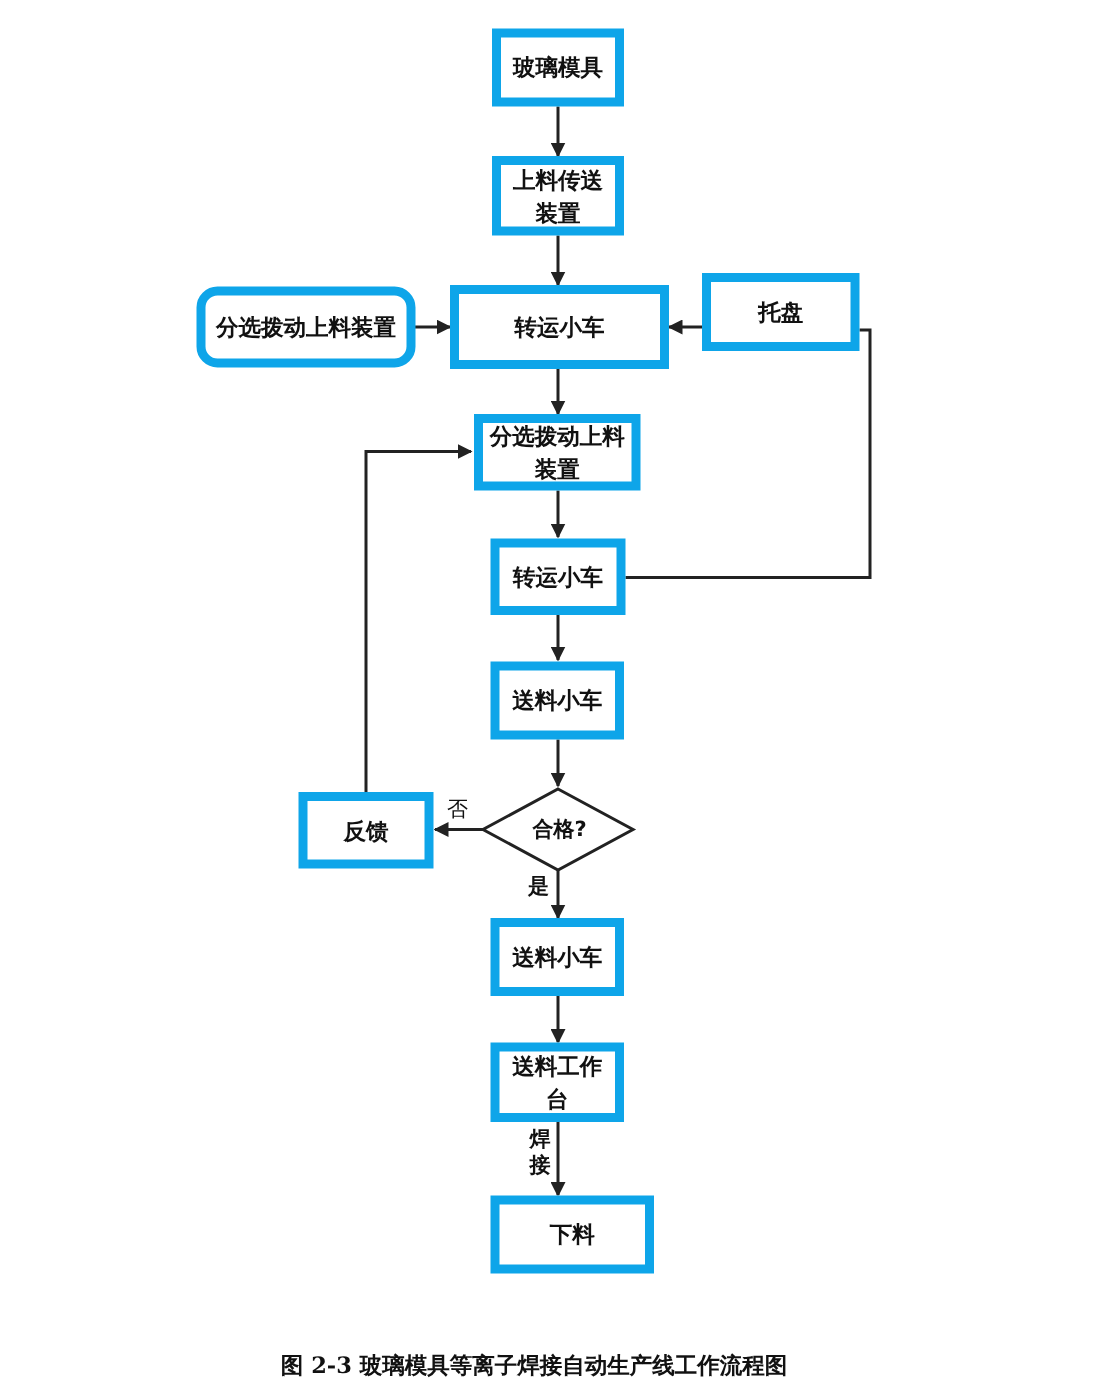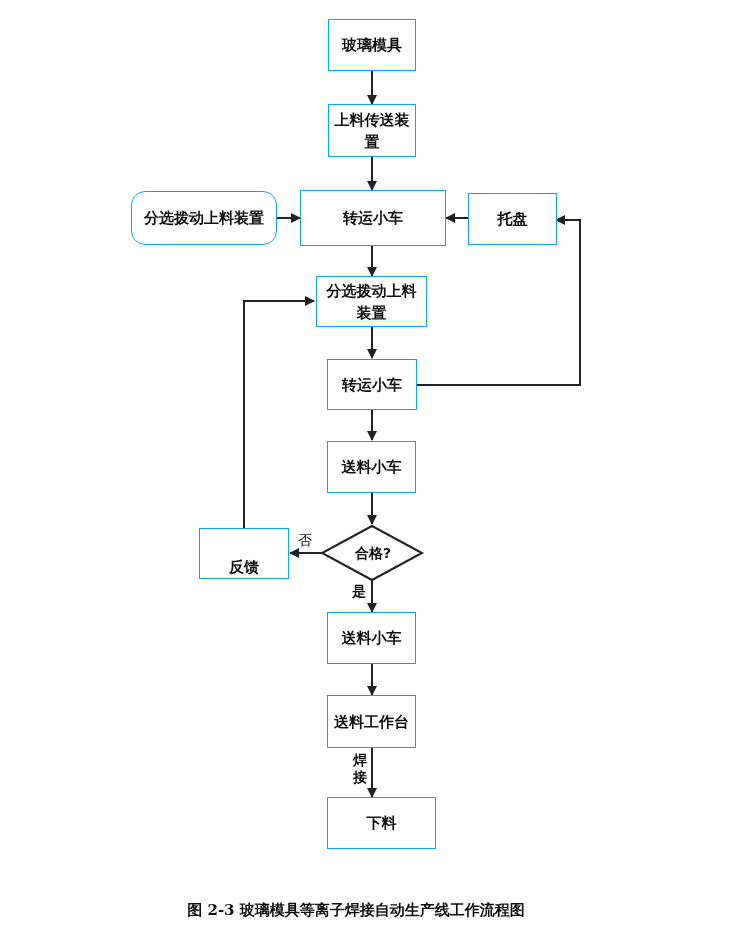--- a/index.html
+++ b/index.html
@@ -1,19 +1,19 @@
 <!DOCTYPE html>
 <html><head>
 <meta charset="utf-8">
 <style>
   html, body { margin: 0; padding: 0; background: #ffffff; }
   body { width: 732px; height: 933px; position: relative; overflow: hidden;
          font-family: "DejaVu Sans", sans-serif; color: #111; }
   svg.flow { position: absolute; left: 0; top: 0; }
-  .box { position: absolute; border: 1px solid #0ea5e9; background: #fff; box-sizing: border-box;
+  .box { position: absolute; border: 6px solid #0ea5e9; background: #fff; box-sizing: border-box;
          display: flex; align-items: center; justify-content: center; text-align: center;
          font-size: 15px; font-weight: bold; line-height: 22px; padding: 0 4px; }
   .lbl { position: absolute; font-size: 14px; font-weight: bold; line-height: 18px; }
   .caption { position: absolute; left: 0; width: 712px; top: 901px; text-align: center;
              font-family: "DejaVu Serif", serif; font-size: 15px; font-weight: bold; }
 </style>
 </head>
 <body>
 
 <svg class="flow" width="732" height="933">
@@ -46,34 +46,34 @@
 </div>
 <div class="box" style="left:328px;top:104px;width:88px;height:53px;">
   <span>上料传送装置</span>
 </div>
 <div class="box" style="left:131px;top:191px;width:146px;height:54px;border-radius:14px;">
   <span>分选拨动上料装置</span>
 </div>
 <div class="box" style="left:300px;top:190px;width:146px;height:56px;">
   <span>转运小车</span>
 </div>
-<div class="box" style="left:468px;top:193px;width:89px;height:52px;">
+<div class="box" style="left:468px;top:182px;width:105px;height:52px;">
   <span>托盘</span>
 </div>
 <div class="box" style="left:316px;top:276px;width:111px;height:51px;">
   <span>分选拨动上料装置</span>
 </div>
 <div class="box" style="left:327px;top:359px;width:90px;height:51px;">
   <span>转运小车</span>
 </div>
 <div class="box" style="left:327px;top:441px;width:89px;height:52px;">
   <span>送料小车</span>
 </div>
 <div class="lbl" style="left:348px;top:544px;width:50px;text-align:center;">合格?</div>
-<div class="box" style="left:199px;top:528px;width:90px;height:51px;align-items:flex-end;">
+<div class="box" style="left:199px;top:528px;width:90px;height:51px;">
   <span>反馈</span>
 </div>
 <div class="lbl" style="left:298px;top:531px;font-weight:normal;">否</div>
 <div class="lbl" style="left:352px;top:582px;">是</div>
 <div class="box" style="left:327px;top:612px;width:89px;height:52px;">
   <span>送料小车</span>
 </div>
 <div class="box" style="left:327px;top:695px;width:89px;height:53px;">
   <span>送料工作台</span>
 </div>

